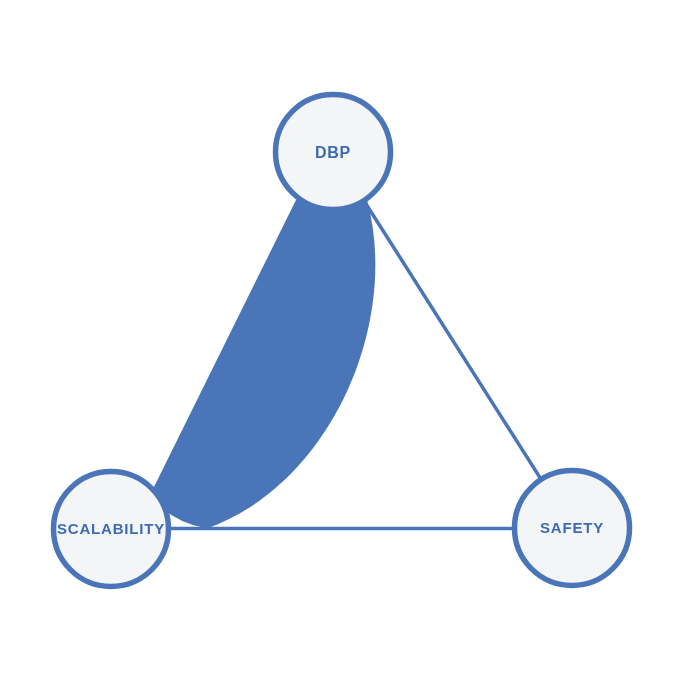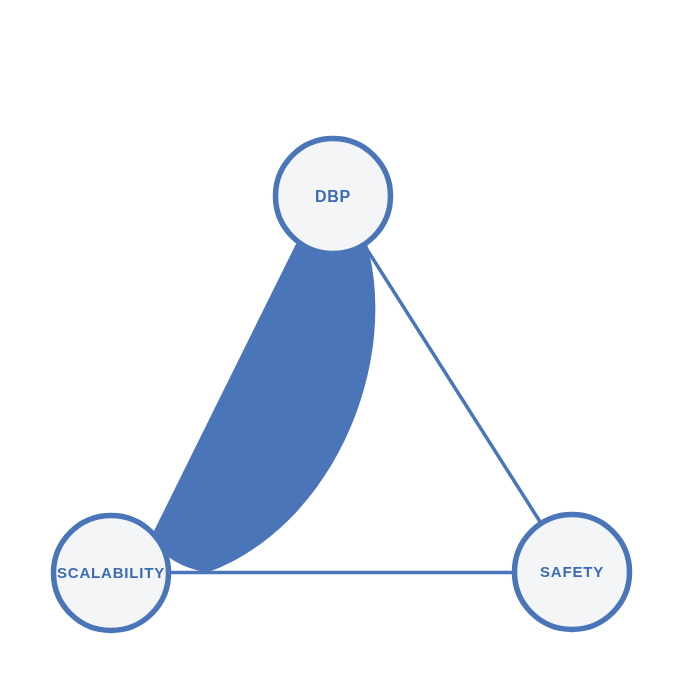--- a/index.html
+++ b/index.html
@@ -8,21 +8,20 @@
     width: 682px;
     height: 682px;
     background: #ffffff;
     overflow: hidden;
     font-family: "Liberation Sans", sans-serif;
   }
   .canvas-wrap {
     position: relative;
     width: 682px;
     height: 480px;
-    margin-top: 44px;
   }
   svg { display: block; }
   .edge-line {
     stroke: #4a76b9;
     stroke-width: 3.5;
     fill: none;
   }
   .edge-thick {
     fill: #4a76b9;
     stroke: none;

